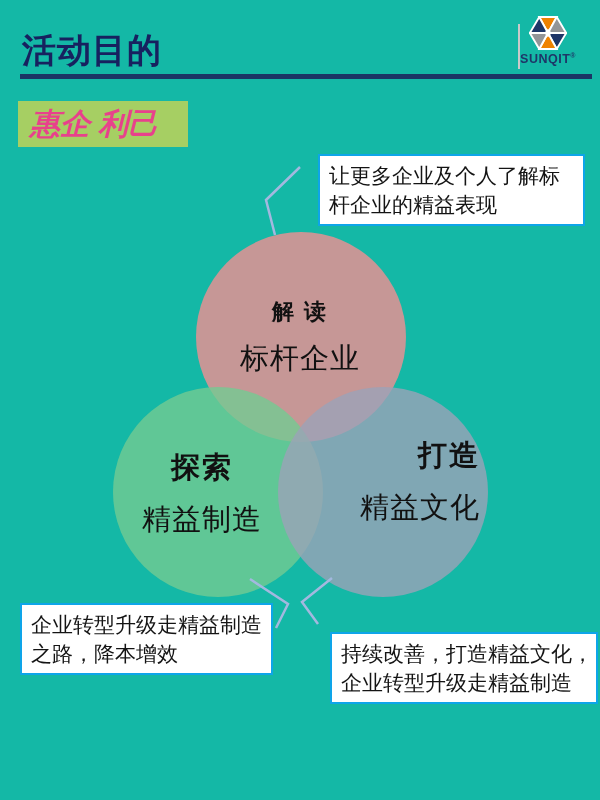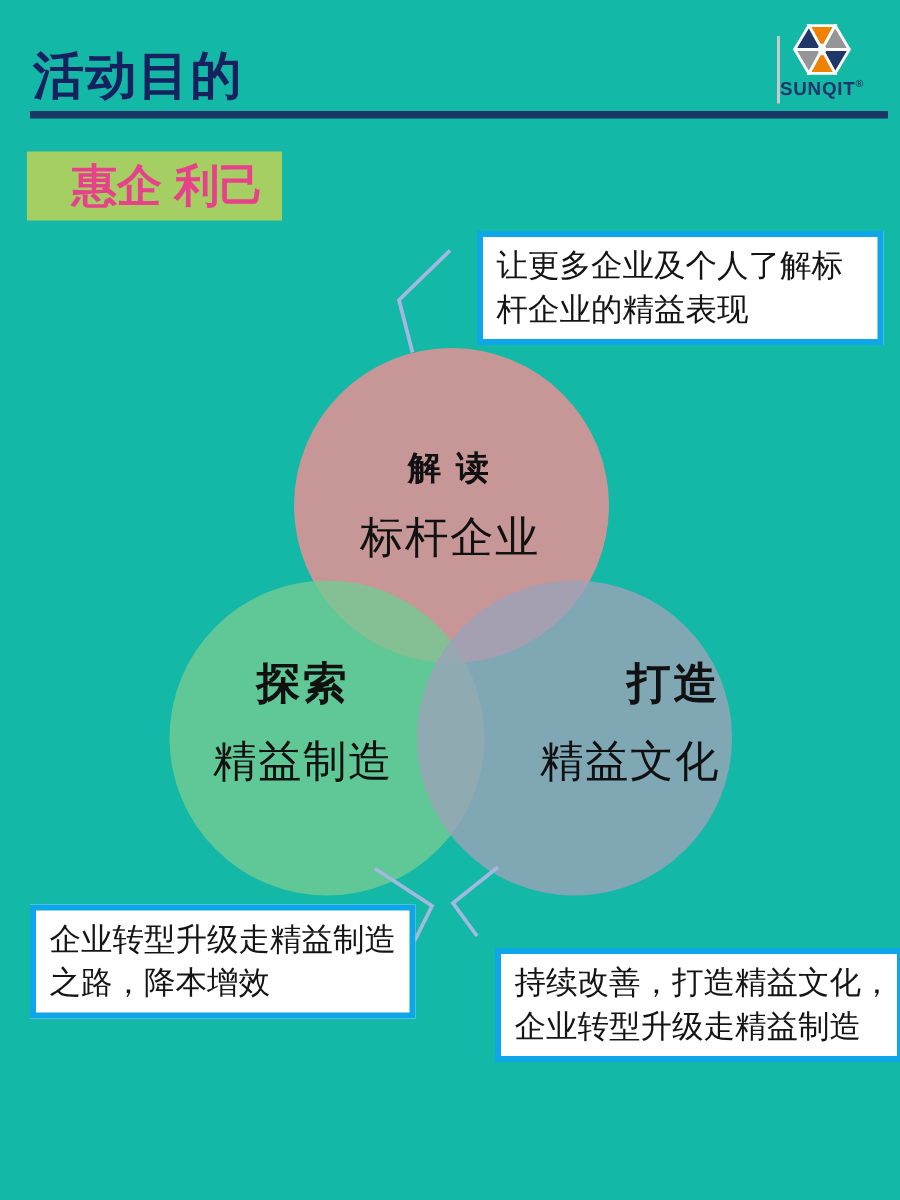--- a/index.html
+++ b/index.html
@@ -25,41 +25,41 @@
     margin-top:2px;font-size:12.5px;font-weight:700;color:#1E3668;letter-spacing:0.5px;
     white-space:nowrap;
   }
   .sunqit-word sup{font-size:7px;}
   
   .highlight-box{
     position:absolute;left:18px;top:101px;width:170px;height:46px;background:#A6CF63;
     display:flex;align-items:center;
   }
   .highlight-label{
-    padding-left:30px;font-size:30px;font-weight:700;color:#E8418C;white-space:nowrap;
+    padding-left:12px;font-size:30px;font-weight:700;color:#E8418C;white-space:nowrap;font-style:italic;
   }
   
   .circle{position:absolute;width:210px;height:210px;border-radius:50%;}
   .circle-top{left:196px;top:232px;background:rgba(242,143,146,0.80);z-index:1;}
   .circle-left{left:113px;top:387px;background:rgba(115,202,146,0.80);z-index:2;}
   .circle-right{left:278px;top:387px;background:rgba(155,162,184,0.80);z-index:3;}
   .venn-label{position:absolute;width:200px;text-align:center;z-index:4;color:#111;}
   .venn-label .t1{font-size:22px;font-weight:700;letter-spacing:2px;}
   .venn-label .t2{font-size:29px;margin-top:12px;letter-spacing:1px;}
   .label-top{left:200px;top:297px;}
-  .label-left{left:102px;top:436px;}
+  .label-left{left:102px;top:448px;}
   .label-left .t1{font-size:29px;}
   .label-right{left:280px;top:436px;text-align:right;}
   .label-right .t1{font-size:29px;}
   
   .leaders{position:absolute;left:0;top:0;width:600px;height:800px;z-index:5;pointer-events:none;}
   .leaders polyline{fill:none;stroke:#A3B8DF;stroke-width:2.5;}
   
   .callout{
-    position:absolute;background:#ffffff;border:4px solid #0ea5e9;
+    position:absolute;background:#ffffff;border:2px solid #0ea5e9;
     color:#141414;font-size:21px;line-height:29px;padding:5px 9px;z-index:6;
   }
   .callout .line{display:block;white-space:nowrap;}
   .callout-top{left:318px;top:154px;width:245px;}
   .callout-bl{left:20px;top:603px;width:231px;}
   .callout-br{left:330px;top:604px;width:246px;margin-top:28px;}
 </style>
 </head>
 <body>
 

